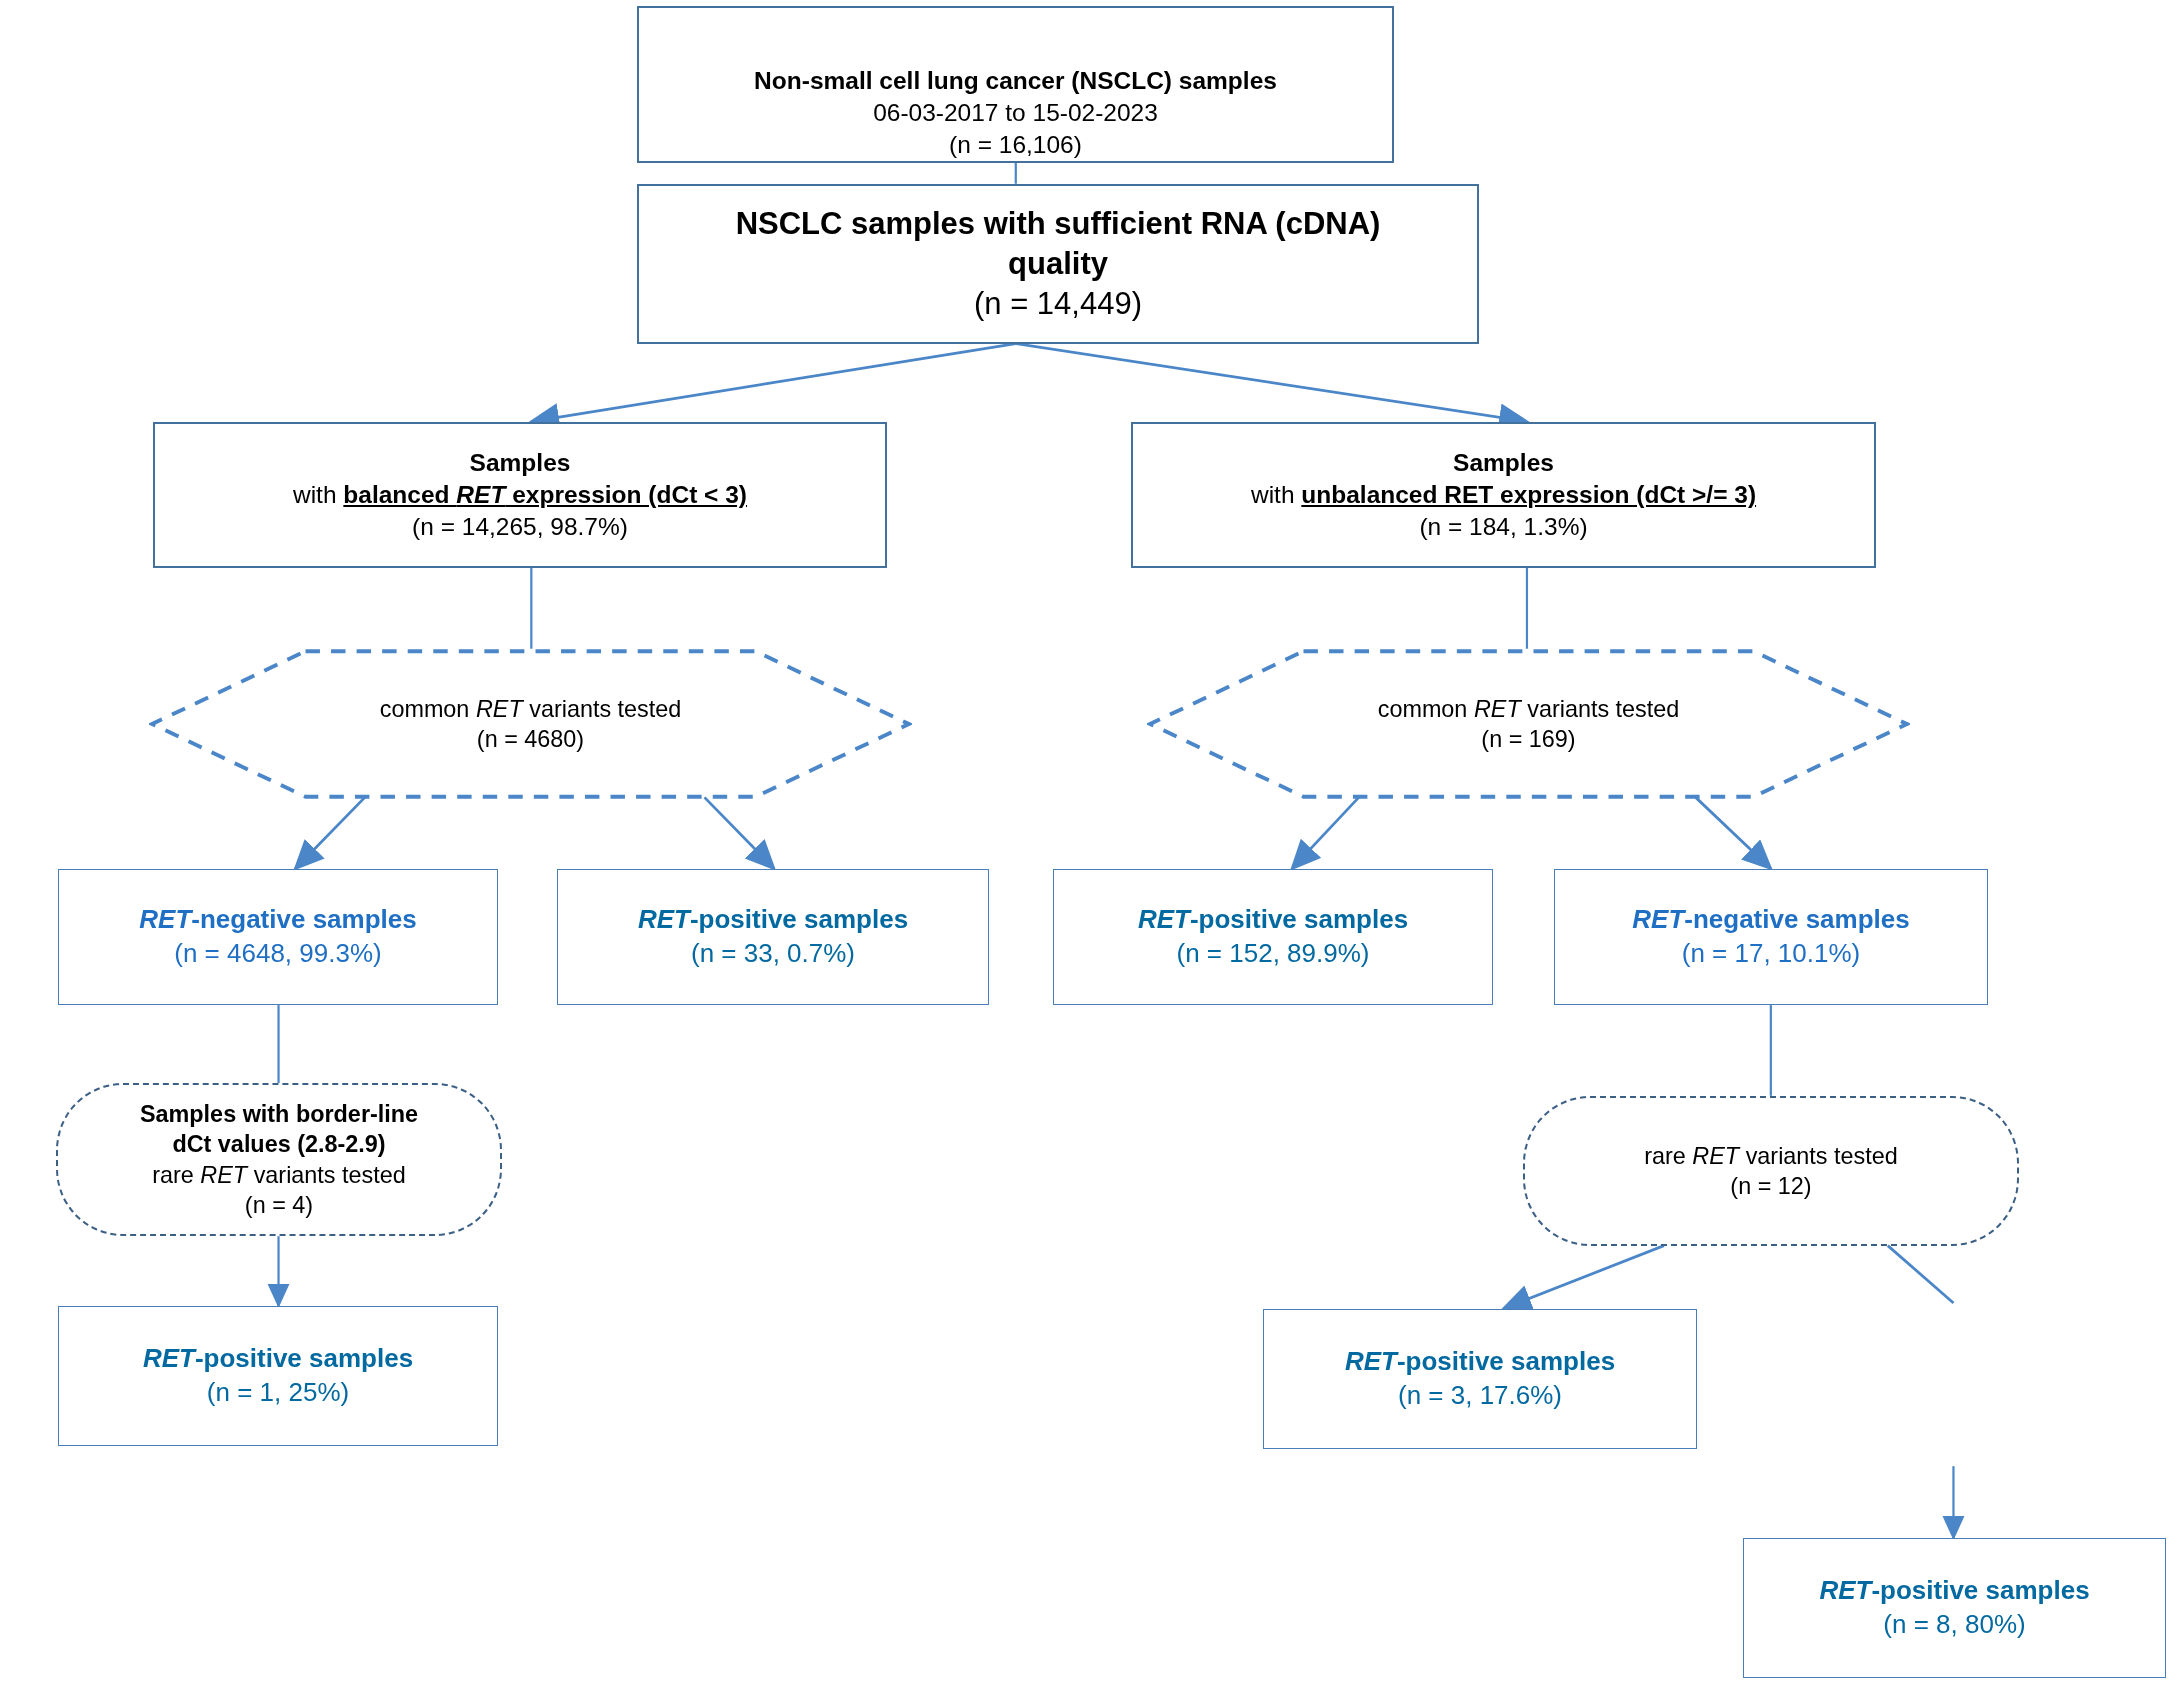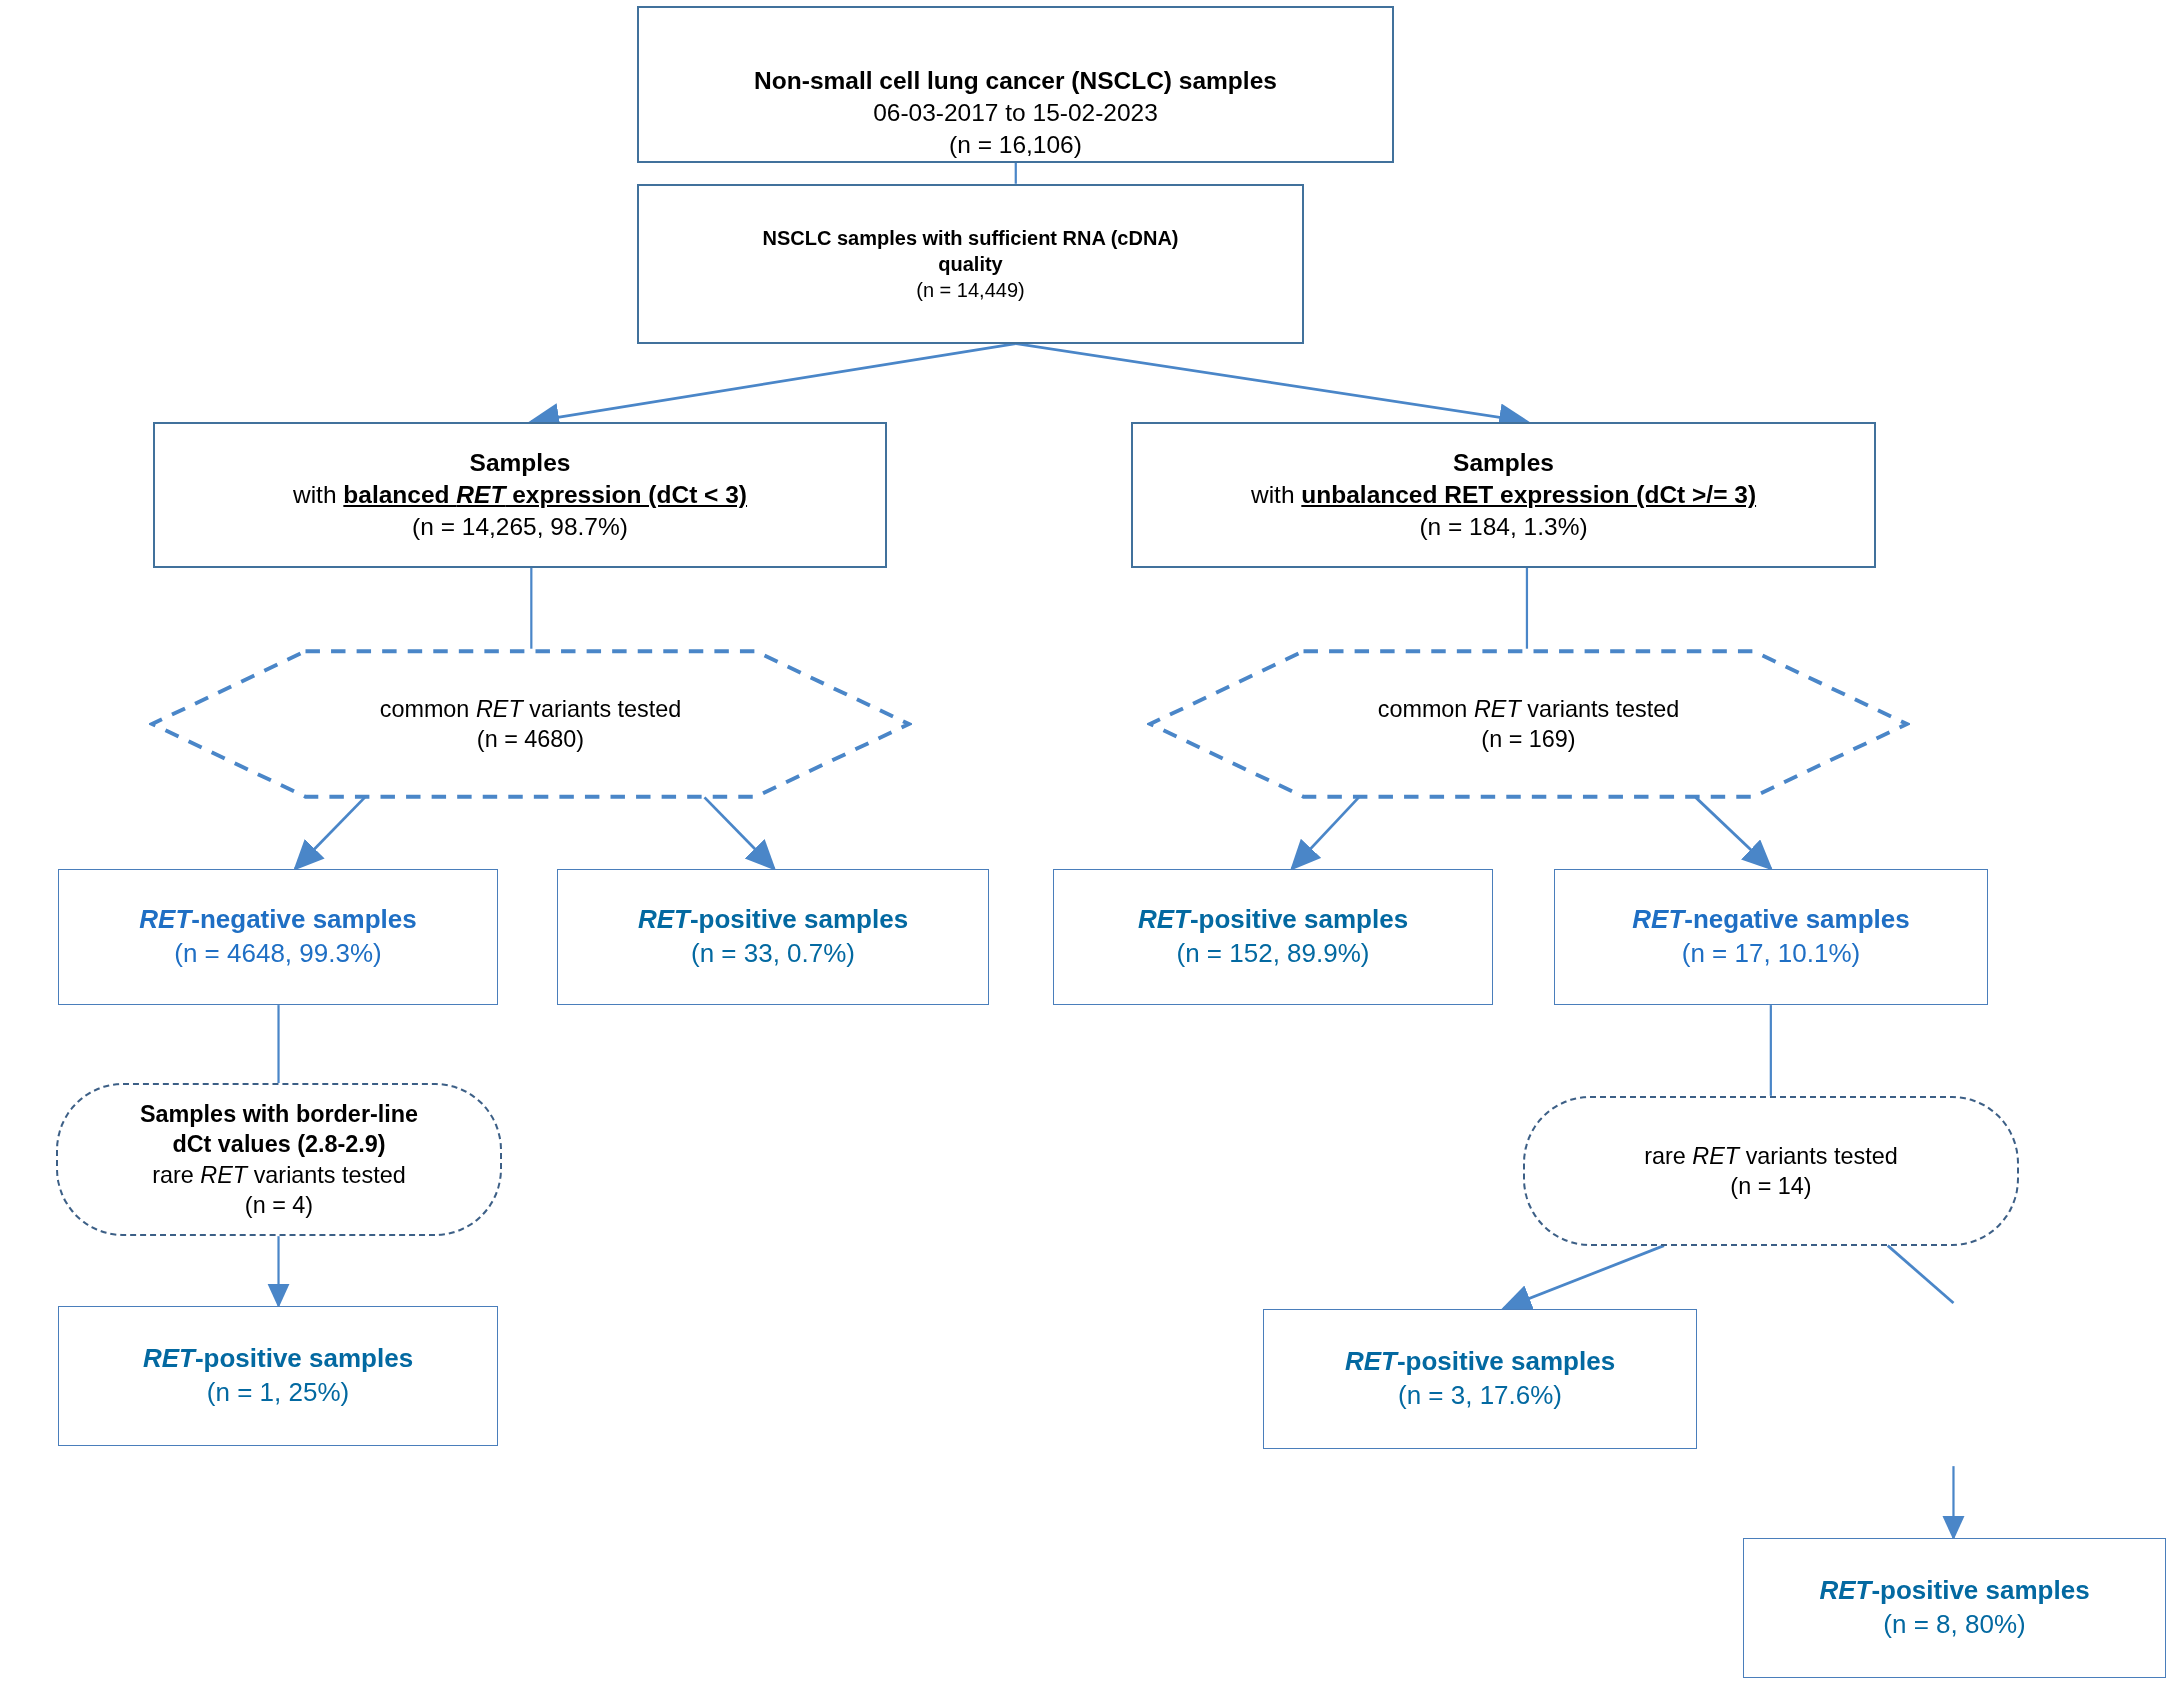--- a/index.html
+++ b/index.html
@@ -105,21 +105,21 @@
 
     <line x1="3508" y1="2633" x2="3508" y2="2762" stroke="#4a86c8" stroke-width="4" marker-end="url(#arrow)"></line>
   </svg>
 
   <div class="node rect" style="left:637px; top:5.6px; width:757px; height:157px; font-size:24.5px;justify-content:flex-end;">
     <span class="line b blk">Non-small cell lung cancer (NSCLC) samples</span>
     <span class="line blk">06-03-2017 to 15-02-2023</span>
     <span class="line blk">(n = 16,106)</span>
   </div>
 
-  <div class="node rect" style="left:637px; top:184px; width:667px; height:160px; font-size:20px;">
+  <div class="node rect" style="left:637px; top:184px; width:842px; height:160px; font-size:31px;">
     <span class="line b blk">NSCLC samples with sufficient RNA (cDNA)</span>
     <span class="line b blk">quality</span>
     <span class="line blk">(n = 14,449)</span>
   </div>
 
   <div class="node rect" style="left:153px; top:422px; width:734px; height:146px; font-size:24.5px;">
     <span class="line b blk">Samples</span>
     <span class="line blk">
       <span>with </span><span class="b u">balanced </span><span class="b i u">RET</span><span class="b u"> expression  (dCt &lt; 3)</span>
     </span>
@@ -192,21 +192,21 @@
     <span class="line blk">
       <span>rare </span><span class="i">RET</span><span> variants tested</span>
     </span>
     <span class="line blk">(n = 4)</span>
   </div>
 
   <div class="node rounded" style="left:1523px; top:1096px; width:496px; height:150px; font-size:23.4px;">
     <span class="line blk">
       <span>rare </span><span class="i">RET</span><span> variants tested</span>
     </span>
-    <span class="line blk">(n = 14)</span>
+    <span class="line blk">(n = 12)</span>
   </div>
 
   <div class="node rect thin" style="left:58px; top:1306px; width:440px; height:140px; font-size:26px;">
     <span class="line b red">
       <span class="i">RET</span><span>-positive samples</span>
     </span>
     <span class="line red">(n = 1, 25%)</span>
   </div>
 
   <div class="node rect thin" style="left:1263px; top:1309px; width:434px; height:140px; font-size:26px;">

